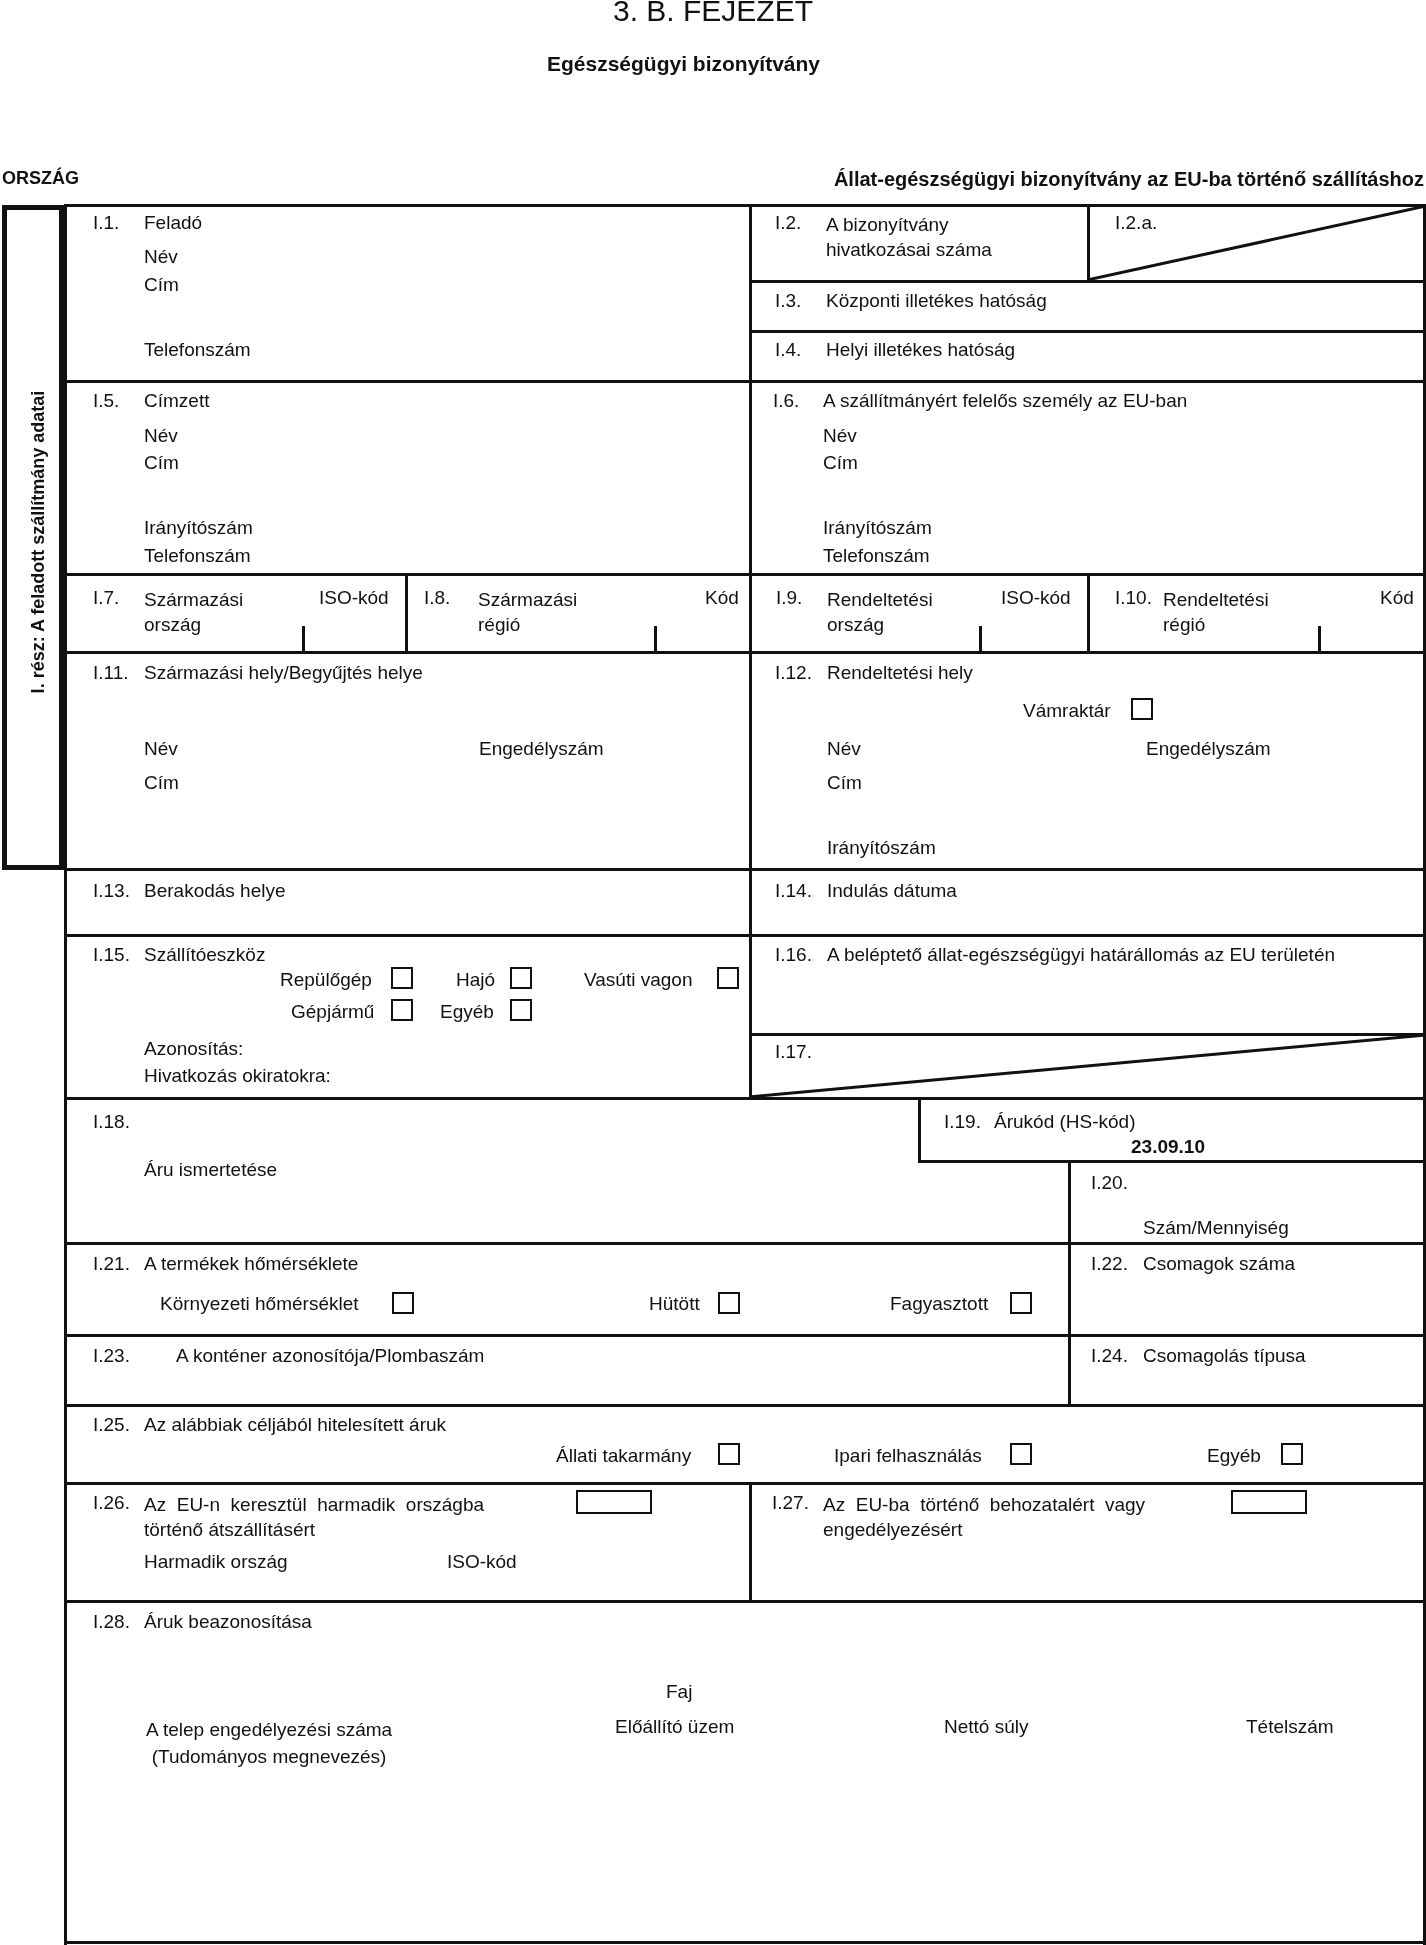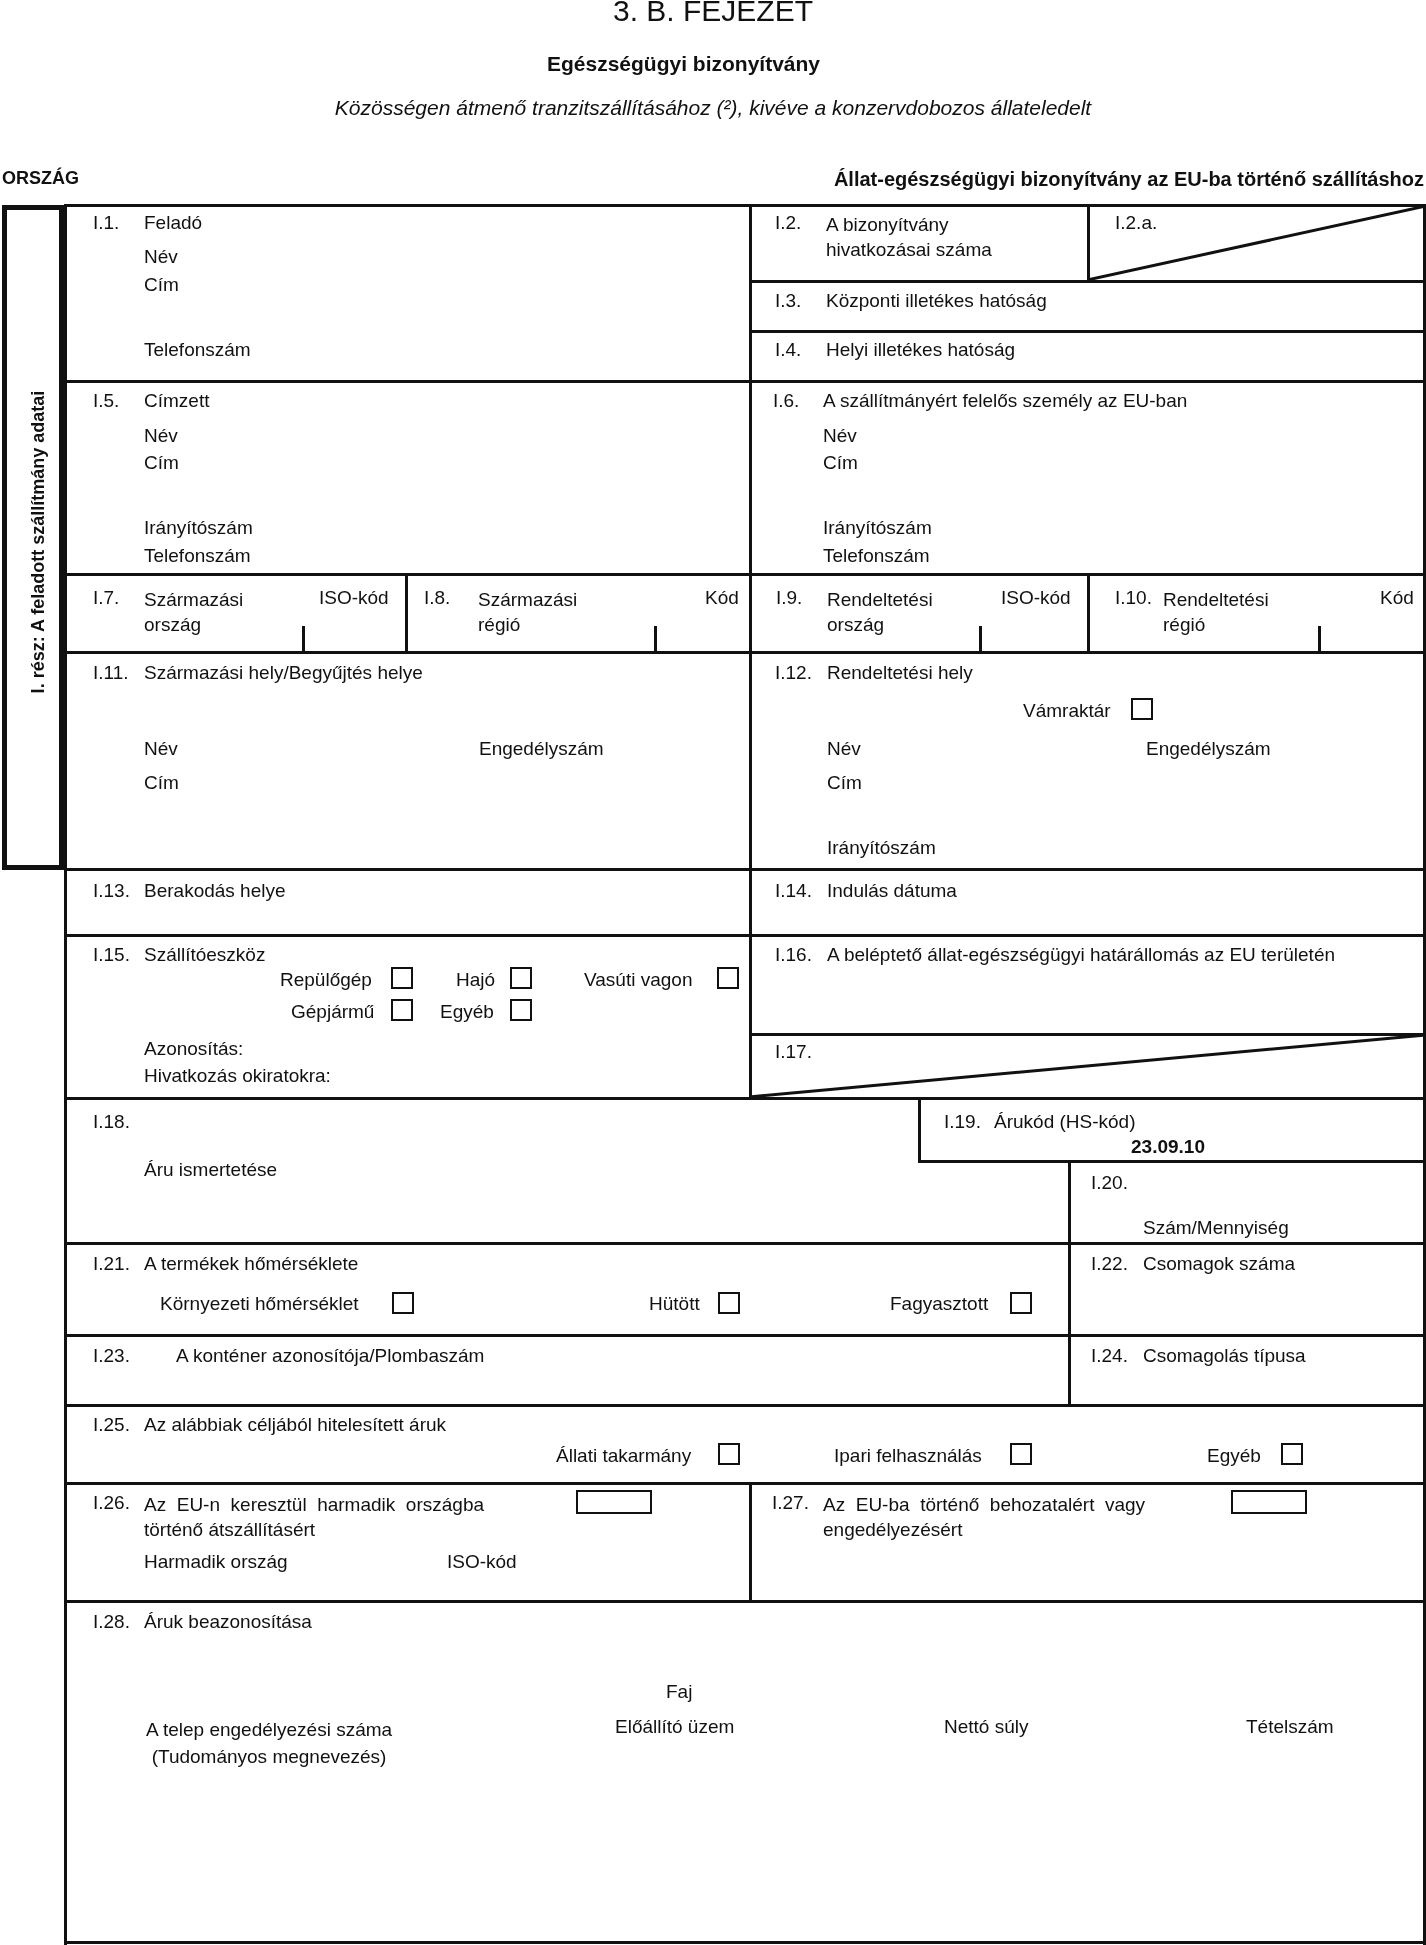--- a/index.html
+++ b/index.html
@@ -20,21 +20,20 @@
                   font-size:18px; font-weight:bold; white-space:nowrap; }
   .bold { font-weight:bold; }
   svg.diag { position:absolute; }
 </style>
 </head>
 <body>
 
 <div class="abs title">3. B. FEJEZET</div>
 <div class="abs subtitle">Egészségügyi bizonyítvány</div>
 <div class="abs desc">
-  <div>Közösségen átmenő tranzitszállításához (²), kivéve a konzervdobozos állateledelt</div>
 </div>
 <div class="abs country">ORSZÁG</div>
 <div class="abs cert-type">Állat-egészségügyi bizonyítvány az EU-ba történő szállításhoz</div>
 
 <div class="sidebar">
   <div class="sidebar-text">I. rész: A feladott szállítmány adatai</div>
 </div>
 
 <div class="hline" style="left:64px; top:204px; width:1362px;"></div>
 <div class="vline" style="left:64px; top:204px; height:1741px;"></div>

